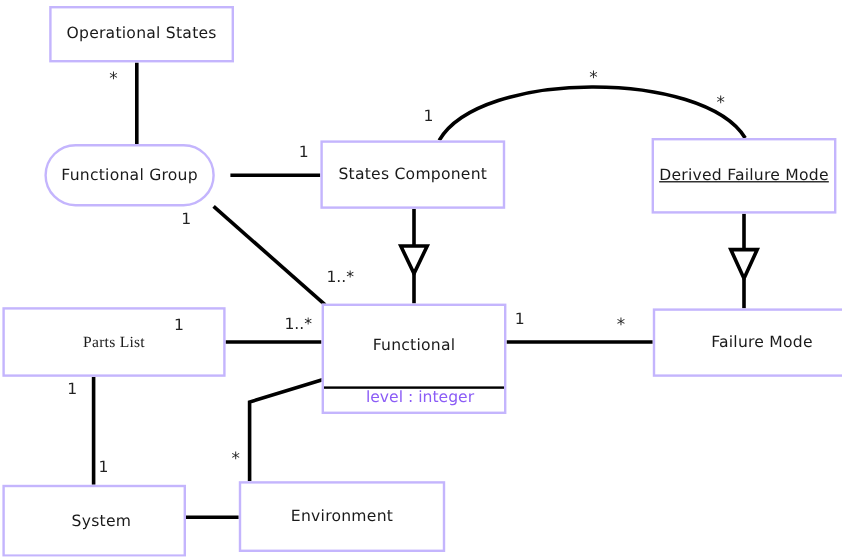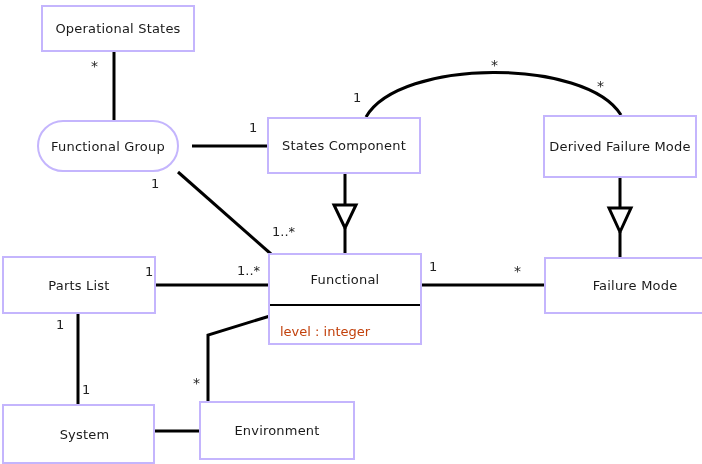--- a/index.html
+++ b/index.html
@@ -35,24 +35,25 @@
     display: flex;
     align-items: center;
     justify-content: center;
     font-size: 13px;
     color: #1a1a1a;
     letter-spacing: 0.2px;
     white-space: nowrap;
   }
   .uml-attrs {
     border-top: 2px solid #000000;
-    padding: 18px 0 4px 10px;
+    padding: 0 0 4px 10px;
     font-size: 13px;
-    color: #c2410c;
+    color: #8b5cf6;
     white-space: nowrap;
+    text-align: center;
   }
   .mult {
     position: absolute;
     font-size: 13px;
     color: #222222;
     white-space: nowrap;
     line-height: 1;
   }
   .mult.star {
     font-size: 14px;
@@ -98,37 +99,37 @@
   <div id="classes">
       <div class="uml-class" style="left: 41px; top: 5px; width: 154px; height: 47px;">
         <div class="uml-name">Operational States</div>
       </div>
       <div class="uml-class" style="left: 37px; top: 120px; width: 142px; height: 52px; border-radius: 26px;">
         <div class="uml-name">Functional Group</div>
       </div>
       <div class="uml-class" style="left: 267px; top: 117px; width: 154px; height: 57px;">
         <div class="uml-name">States Component</div>
       </div>
-      <div class="uml-class" style="left: 543px; top: 115px; width: 154px; height: 63px;">
+      <div class="uml-class" style="left: 543px; top: 115px; width: 154px; height: 63px; text-decoration: underline;">
         <div class="uml-name">Derived Failure Mode</div>
       </div>
-      <div class="uml-class" style="left: 2px; top: 256px; width: 154px; height: 58px;">
+      <div class="uml-class" style="left: 2px; top: 256px; width: 186px; height: 58px; font-family: Liberation Serif, serif;">
         <div class="uml-name">Parts List</div>
       </div>
       <div class="uml-class" style="left: 268px; top: 253px; width: 154px; height: 92px;">
         <div class="uml-name">Functional</div>
         <div class="uml-attrs">level : integer</div>
       </div>
       <div class="uml-class" style="left: 544px; top: 257px; width: 182px; height: 57px;">
         <div class="uml-name">Failure Mode</div>
       </div>
       <div class="uml-class" style="left: 2px; top: 404px; width: 153px; height: 60px; padding-left: 12px;">
         <div class="uml-name">System</div>
       </div>
-      <div class="uml-class" style="left: 199px; top: 401px; width: 156px; height: 59px;">
+      <div class="uml-class" style="left: 199px; top: 401px; width: 172px; height: 59px;">
         <div class="uml-name">Environment</div>
       </div>
     </div>
 
   <div id="mults">
       <div class="mult star" style="left: 91px; top: 59px;">*</div>
       <div class="mult" style="left: 249px; top: 121px;">1</div>
       <div class="mult" style="left: 151px; top: 177px;">1</div>
       <div class="mult" style="left: 353px; top: 91px;">1</div>
       <div class="mult star" style="left: 491px; top: 58px;">*</div>

